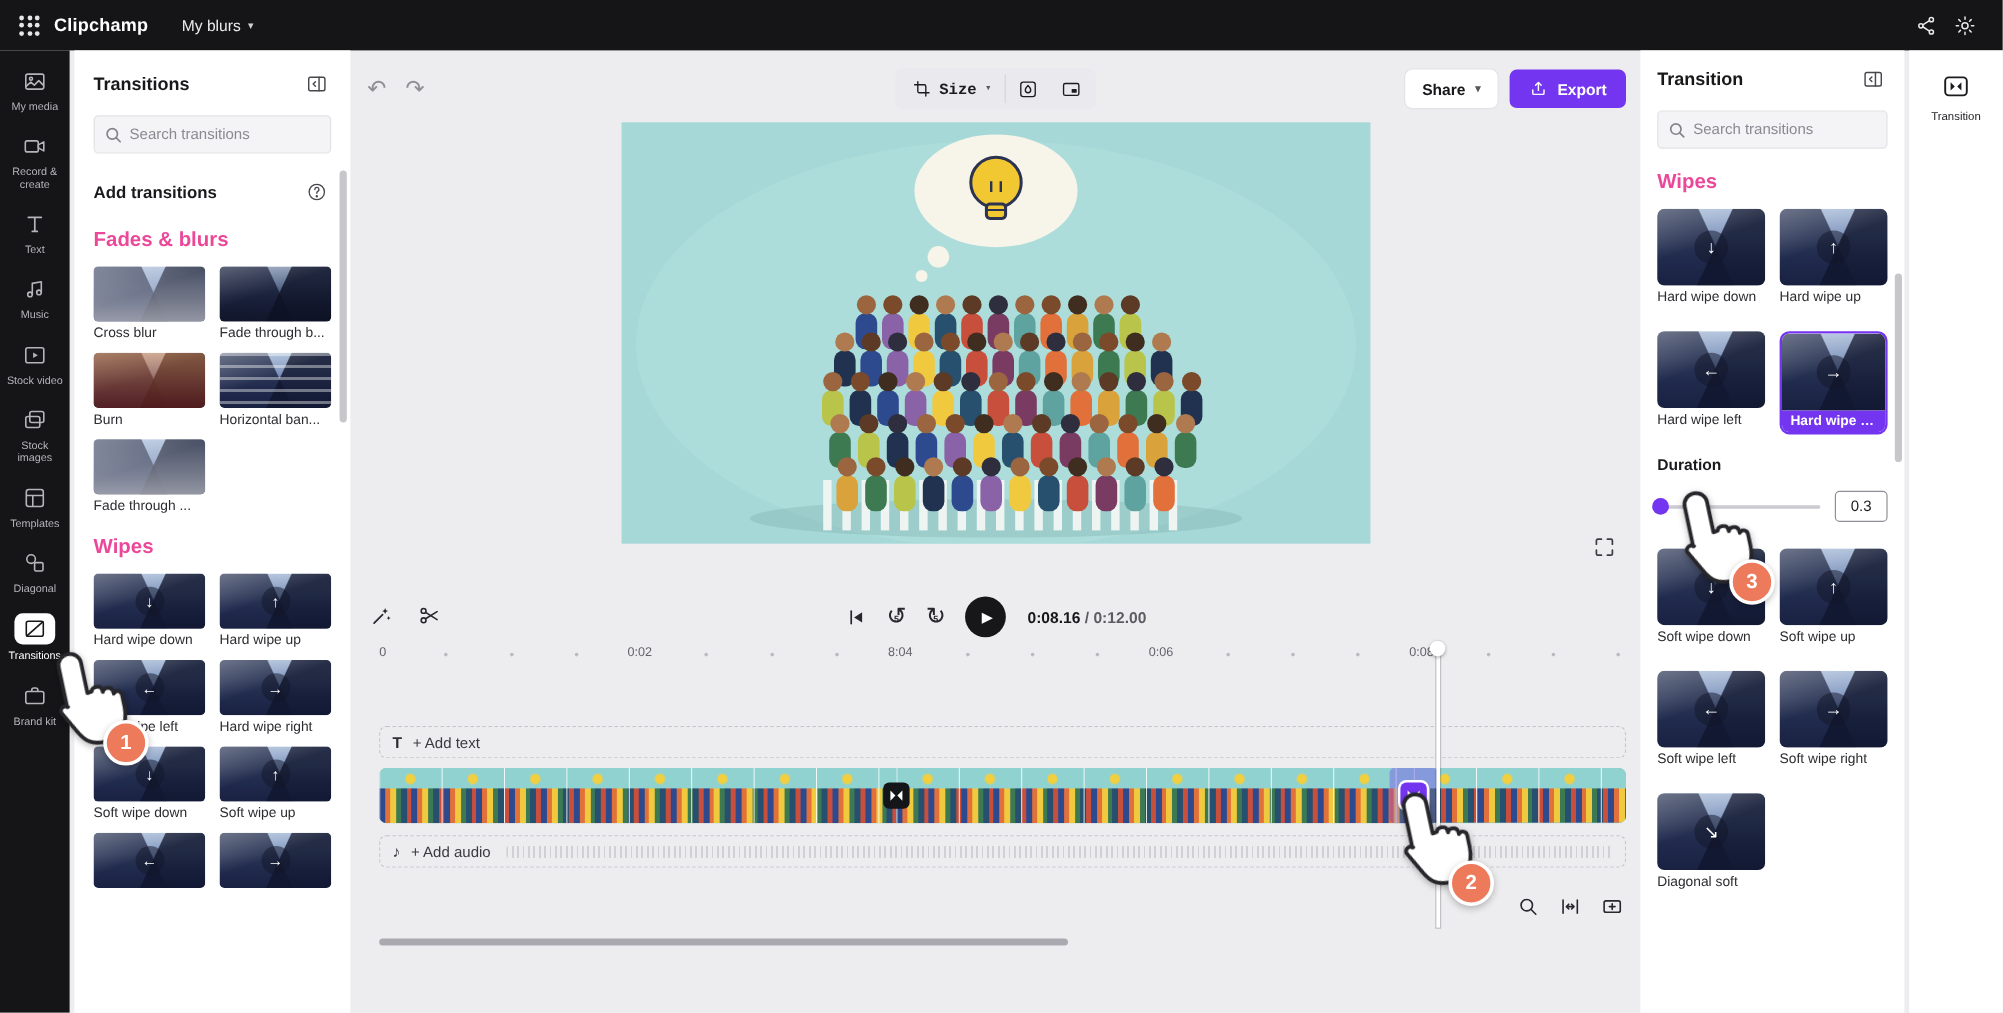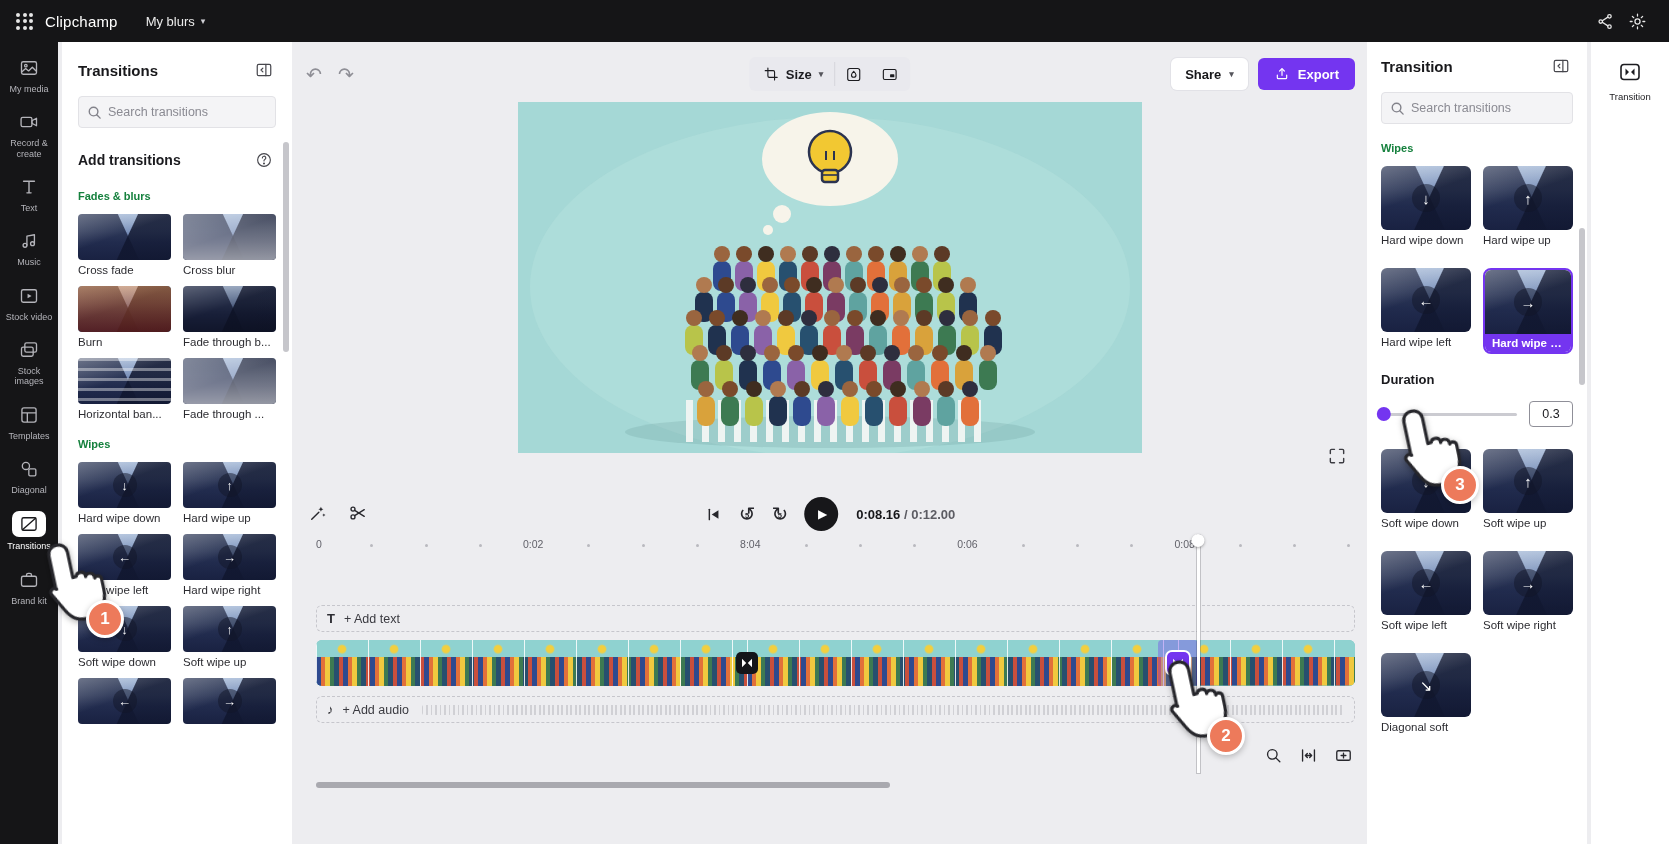--- a/index.html
+++ b/index.html
@@ -4,21 +4,21 @@
 <style>
   *{margin:0;padding:0;box-sizing:border-box}
   html,body{overflow:hidden}
   body{font-family:"Liberation Sans",sans-serif;background:#ededf0;width:1669px;height:844px}
   .app{position:relative;width:1669px;height:844px;overflow:hidden}
 
   
   .topbar{height:42px;background:#151517;display:flex;align-items:center;padding:0 16px;color:#fff}
   .grid-icon{display:grid;grid-template-columns:repeat(3,4px);gap:2.5px;margin-right:12px;cursor:pointer}
   .grid-icon i{width:4px;height:4px;background:#e6e6e6;border-radius:50%}
-  .app-name{font-size:15px;font-weight:400;letter-spacing:.2px}
+  .app-name{font-size:15px;font-weight:700;letter-spacing:.2px}
   .project{margin-left:28px;font-size:13px;color:#ececec;display:flex;align-items:center;gap:6px;cursor:pointer}
   .chev{font-size:9px;color:#cfcfd4}
   .spacer{flex:1}
   .tb-icon{width:32px;height:30px;display:flex;align-items:center;justify-content:center;color:#e8e8e8;cursor:pointer}
 
   .content{display:flex;height:802px}
 
   
   .sidebar{width:58px;background:#151517;display:flex;flex-direction:column;align-items:center;padding-top:6px;flex:none}
   .sb-item{width:57px;padding:8px 2px;display:flex;flex-direction:column;align-items:center;gap:4px;color:#b4b4ba;font-size:9px;text-align:center;cursor:pointer;min-height:54px}
@@ -32,21 +32,21 @@
   .right-panel{width:220px;background:#fff;margin-right:4px;padding:12px 14px 0;position:relative;overflow:hidden;flex:none}
   .panel-head{display:flex;align-items:center;justify-content:space-between}
   .panel-title{font-size:15px;font-weight:700;color:#18181b}
   .icon-btn{background:none;border:none;color:#46464c;display:flex;align-items:center;justify-content:center;width:24px;height:24px;cursor:pointer}
   .searchbox{margin-top:14px;height:32px;background:#f4f4f6;border:1px solid #e2e2e6;border-radius:4px;display:flex;align-items:center;padding:0 8px;gap:6px}
   .searchbox svg{flex:none;color:#83838b}
   .searchbox input{border:none;background:transparent;outline:none;font-size:12.5px;color:#333;width:100%}
   .searchbox input::placeholder{color:#8a8a92}
   .add-row{margin-top:20px;display:flex;align-items:center;justify-content:space-between}
   .add-title{font-size:14px;font-weight:700;color:#1a1a1e}
-  .group-title{margin-top:18px;font-size:11px;font-weight:700;color:#15803d}
+  .group-title{margin-top:18px;font-size:17px;font-weight:700;color:#ec4899}
   .tile-grid{margin-top:12px;display:grid;grid-template-columns:1fr 1fr;column-gap:12px;row-gap:10px}
   .tile{cursor:pointer;min-width:0}
   .thumb{height:46px;border-radius:4px;position:relative;overflow:hidden}
   .thumb.lg{height:64px;border-radius:6px}
   .tile-label{margin-top:4px;font-size:11.5px;color:#2c2c31;white-space:nowrap;overflow:hidden;text-overflow:ellipsis}
   .mthumb{background:
     linear-gradient(160deg, rgba(255,255,255,.28), rgba(255,255,255,0) 45%),
     linear-gradient(115deg, rgba(16,22,46,0) 52%, rgba(16,22,46,.85) 53%),
     linear-gradient(245deg, rgba(24,32,62,0) 46%, rgba(24,32,62,.8) 47%),
     linear-gradient(180deg,#a9bcd8 0%,#7d93bc 38%,#45588c 62%,#1f2850 100%)}
@@ -73,21 +73,21 @@
   .slider .fill{position:absolute;left:0;top:0;height:100%;width:6px;background:#7435f0;border-radius:2px}
   .knob{position:absolute;left:0;top:50%;transform:translate(-30%,-50%);width:14px;height:14px;border-radius:50%;background:#7435f0}
   .duration-input{width:44px;height:26px;border:1.5px solid #8f8f98;border-radius:4px;font-size:12.5px;text-align:center;color:#1a1a1e;font-family:inherit}
 
   
   .center{flex:1;margin:0 6px;position:relative;display:flex;flex-direction:column;min-width:0}
   .ctoolbar{margin-top:14px;height:36px;display:flex;align-items:center;position:relative}
   .undo-redo{display:flex;gap:16px;color:#8f8f96;font-size:19px;margin-left:8px}
   .ur-btn{cursor:pointer;background:none;border:none;color:#8f8f96;font-size:19px;line-height:1}
   .mid-tools{position:absolute;left:50%;transform:translateX(-50%);display:flex;align-items:center;background:#e9e9ee;border-radius:6px;padding:3px;color:#1c1c20}
-  .size-btn{display:flex;align-items:center;gap:7px;padding:4px 11px;font-size:13px;font-weight:600;color:#1c1c20;background:none;border:none;border-right:1px solid #d5d5db;cursor:pointer;font-family:Liberation Sans, sans-serif}
+  .size-btn{display:flex;align-items:center;gap:7px;padding:4px 11px;font-size:13px;font-weight:600;color:#1c1c20;background:none;border:none;border-right:1px solid #d5d5db;cursor:pointer;font-family:Liberation Mono, monospace}
   .tool-btn{width:36px;height:28px;display:flex;align-items:center;justify-content:center;background:none;border:none;color:#1c1c20;cursor:pointer}
   .right-actions{margin-left:auto;display:flex;gap:10px;align-items:center;margin-right:6px}
   .share-btn{height:32px;background:#fff;border:none;border-radius:6px;padding:0 14px;font-size:13px;font-weight:600;display:flex;align-items:center;gap:8px;color:#18181b;box-shadow:0 0 0 1px #e2e2e7;cursor:pointer;font-family:inherit}
   .export-btn{height:32px;background:#7435f0;color:#fff;border:none;border-radius:6px;padding:0 16px;font-size:13px;font-weight:600;display:flex;align-items:center;gap:8px;cursor:pointer;font-family:inherit}
   .stage{margin-top:10px;display:flex;justify-content:center}
   .preview{width:624px;height:351px;background:#a5d8d6;position:relative;overflow:hidden}
   .fs-btn{position:absolute;right:14px;top:404px;color:#3c3c42;background:none;border:none;cursor:pointer}
   .controls{margin-top:44px;height:34px;position:relative;display:flex;align-items:center}
   .edit-tools{display:flex;gap:20px;margin-left:10px;color:#27272c}
   .et-btn{background:none;border:none;color:#27272c;cursor:pointer}
@@ -306,34 +306,30 @@
               <circle cx="12" cy="12" r="8.5"></circle>
               <path d="M9.8 9.2a2.3 2.3 0 1 1 3.3 2.1c-.8.4-1.1.9-1.1 1.7v.4"></path>
               <circle cx="12" cy="16.8" r=".6" fill="currentColor"></circle>
             </svg>
           </span>
       </div>
 
       <h4 class="group-title">Fades &amp; blurs</h4>
       <div class="tile-grid">
         <div class="tile">
-          <div class="thumb mthumb"></div>
-          <div class="tile-label">Cross fade</div>
-        </div>
-        <div class="tile">
           <div class="thumb mthumb v-light"></div>
           <div class="tile-label">Cross blur</div>
         </div>
         <div class="tile">
+          <div class="thumb mthumb v-dark"></div>
+          <div class="tile-label">Fade through b...</div>
+        </div>
+        <div class="tile">
           <div class="thumb mthumb v-burn"></div>
           <div class="tile-label">Burn</div>
-        </div>
-        <div class="tile">
-          <div class="thumb mthumb v-dark"></div>
-          <div class="tile-label">Fade through b...</div>
         </div>
         <div class="tile">
           <div class="thumb mthumb v-bands"></div>
           <div class="tile-label">Horizontal ban...</div>
         </div>
         <div class="tile">
           <div class="thumb mthumb v-light"></div>
           <div class="tile-label">Fade through ...</div>
         </div>
       </div>

